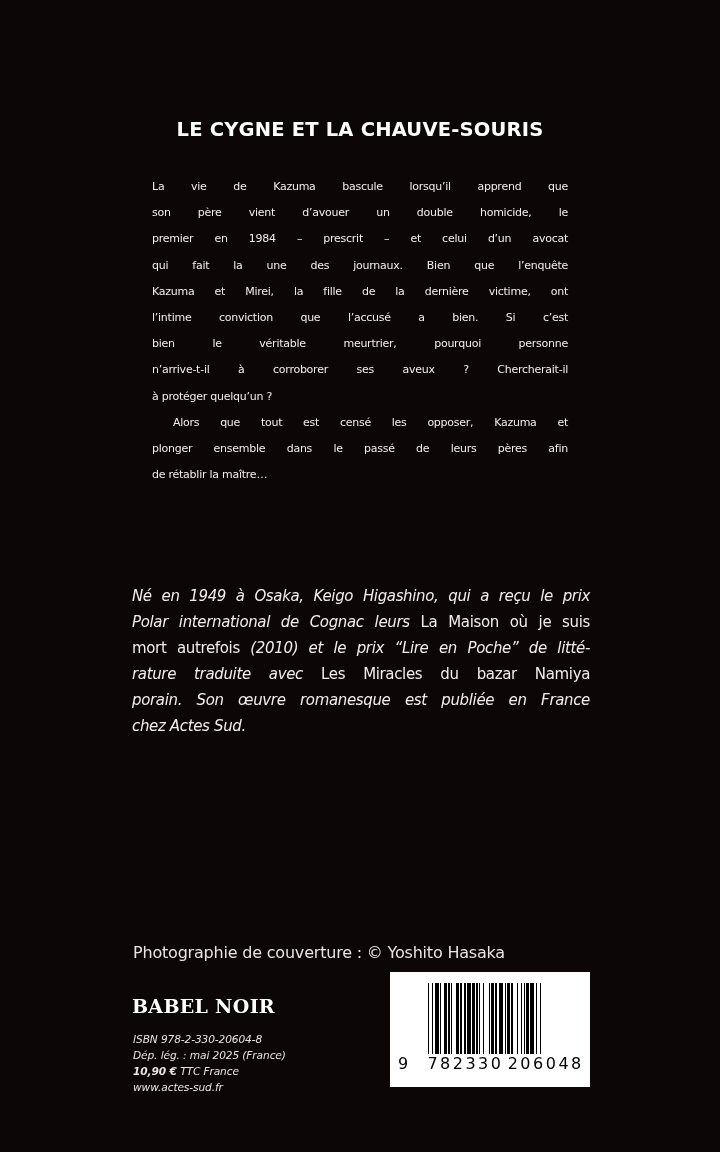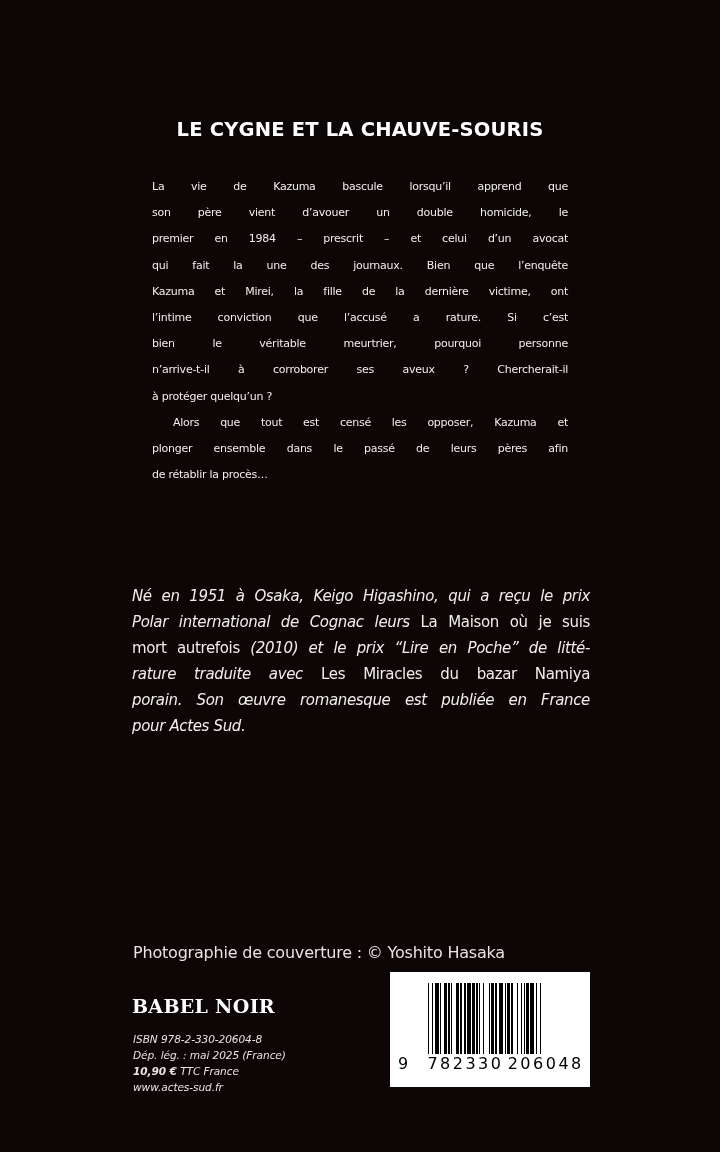--- a/index.html
+++ b/index.html
@@ -75,39 +75,39 @@
 
 <div class="title">LE CYGNE ET LA CHAUVE-SOURIS</div>
 
 <div class="body-text">
   <div id="p1">
       <span class="line">La vie de Kazuma bascule lorsqu’il apprend que</span>
       <span class="line">son père vient d’avouer un double homicide, le</span>
       <span class="line">premier en 1984 – prescrit – et celui d’un avocat</span>
       <span class="line">qui fait la une des journaux. Bien que l’enquête</span>
       <span class="line">Kazuma et Mirei, la fille de la dernière victime, ont</span>
-      <span class="line">l’intime conviction que l’accusé a rature. Si c’est</span>
+      <span class="line">l’intime conviction que l’accusé a bien. Si c’est</span>
       <span class="line">bien le véritable meurtrier, pourquoi personne</span>
       <span class="line">n’arrive-t-il à corroborer ses aveux ? Chercherait-il</span>
       <span class="line last">à protéger quelqu’un ?</span>
     </div>
   <div id="p2">
       <span class="line indent">Alors que tout est censé les opposer, Kazuma et</span>
       <span class="line">plonger ensemble dans le passé de leurs pères afin</span>
-      <span class="line last">de rétablir la procès…</span>
+      <span class="line last">de rétablir la maître…</span>
     </div>
 </div>
 
 <div class="bio">
-  <span class="line"><i>Né en 1951 à Osaka, Keigo Higashino, qui a reçu le prix</i></span>
+  <span class="line"><i>Né en 1949 à Osaka, Keigo Higashino, qui a reçu le prix</i></span>
   <span class="line"><i>Polar international de Cognac leurs </i><span>La Maison où je suis</span></span>
   <span class="line"><span>mort autrefois </span><i>(2010) et le prix “Lire en Poche” de litté-</i></span>
   <span class="line"><i>rature traduite avec </i><span>Les Miracles du bazar Namiya</span></span>
   <span class="line"><i>porain. Son œuvre romanesque est publiée en France</i></span>
-  <span class="line last"><i>pour Actes Sud.</i></span>
+  <span class="line last"><i>chez Actes Sud.</i></span>
 </div>
 
 <div class="photo-credit">Photographie de couverture : © Yoshito Hasaka</div>
 
 <div class="collection">BABEL NOIR</div>
 
 <div class="meta">
   <div>ISBN 978-2-330-20604-8</div>
   <div>Dép. lég. : mai 2025 (France)</div>
   <div><b>10,90 €</b><span> TTC France</span></div>

